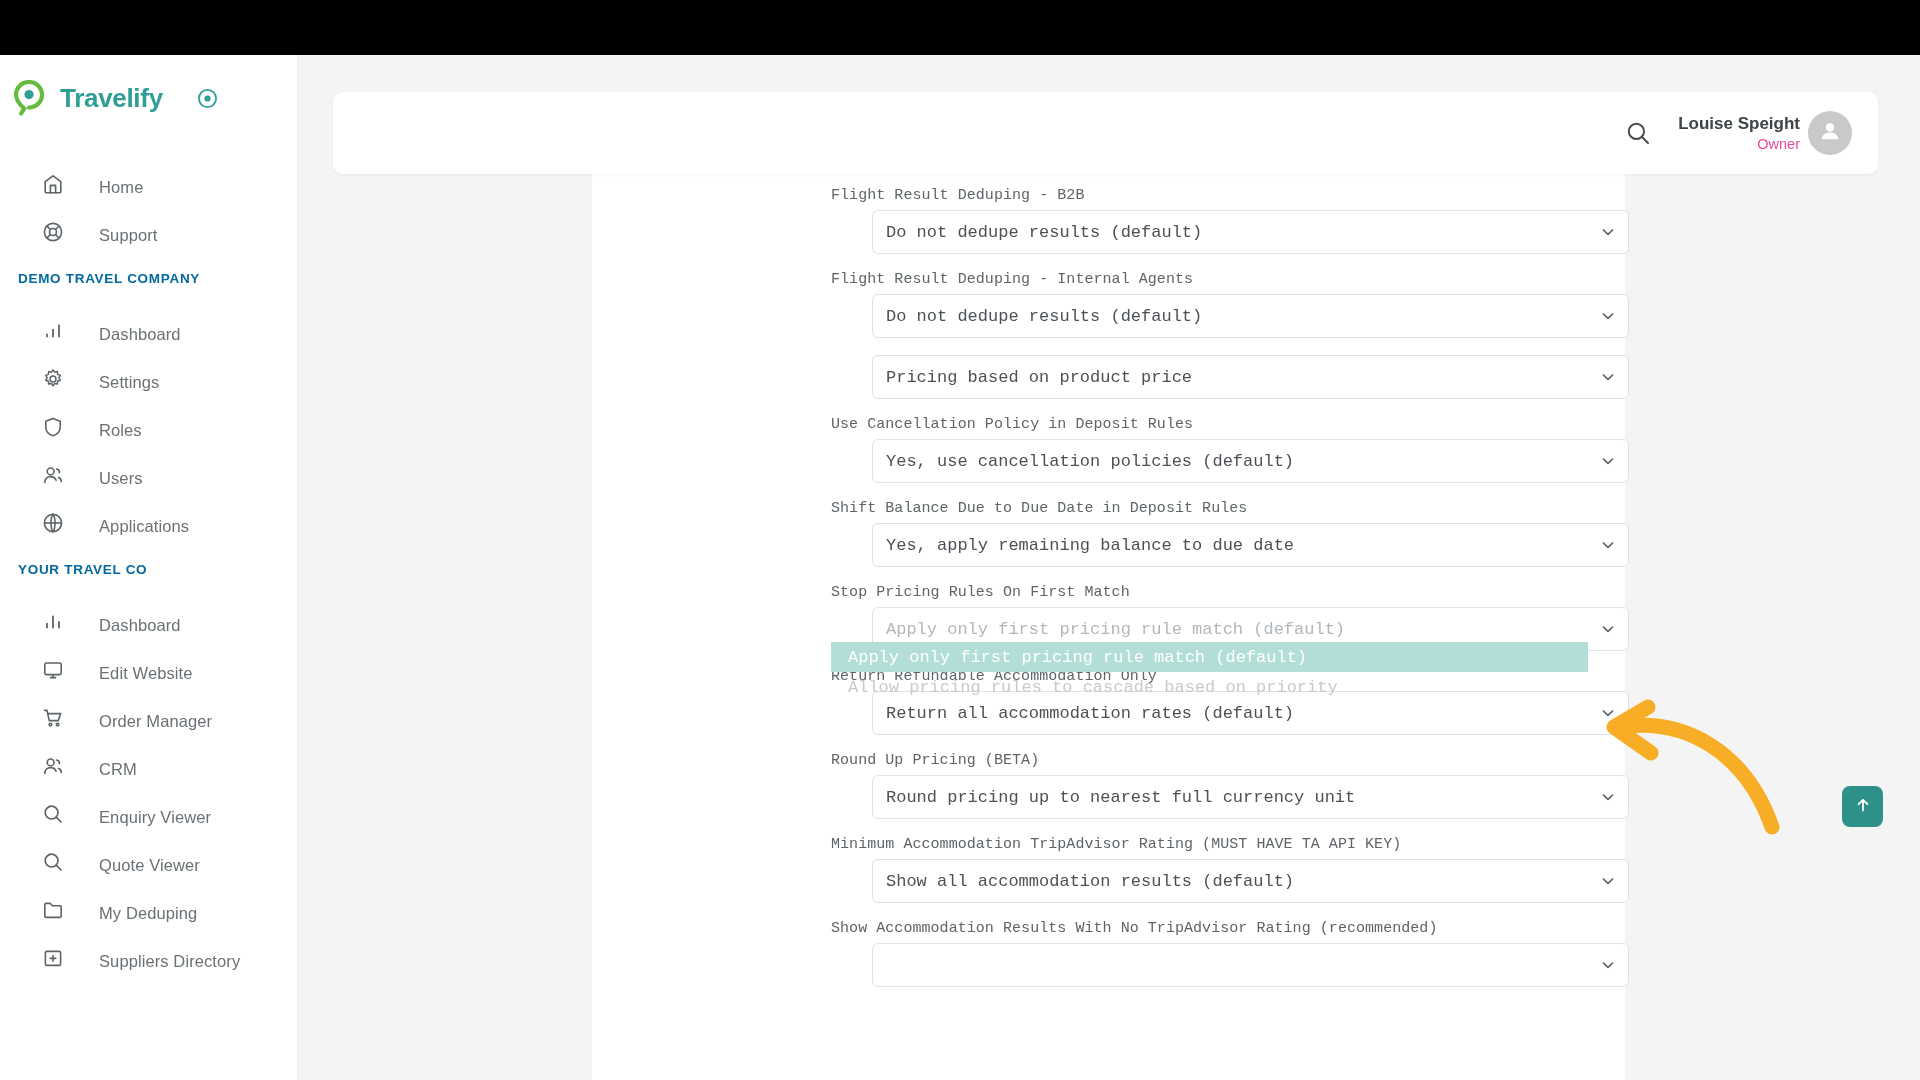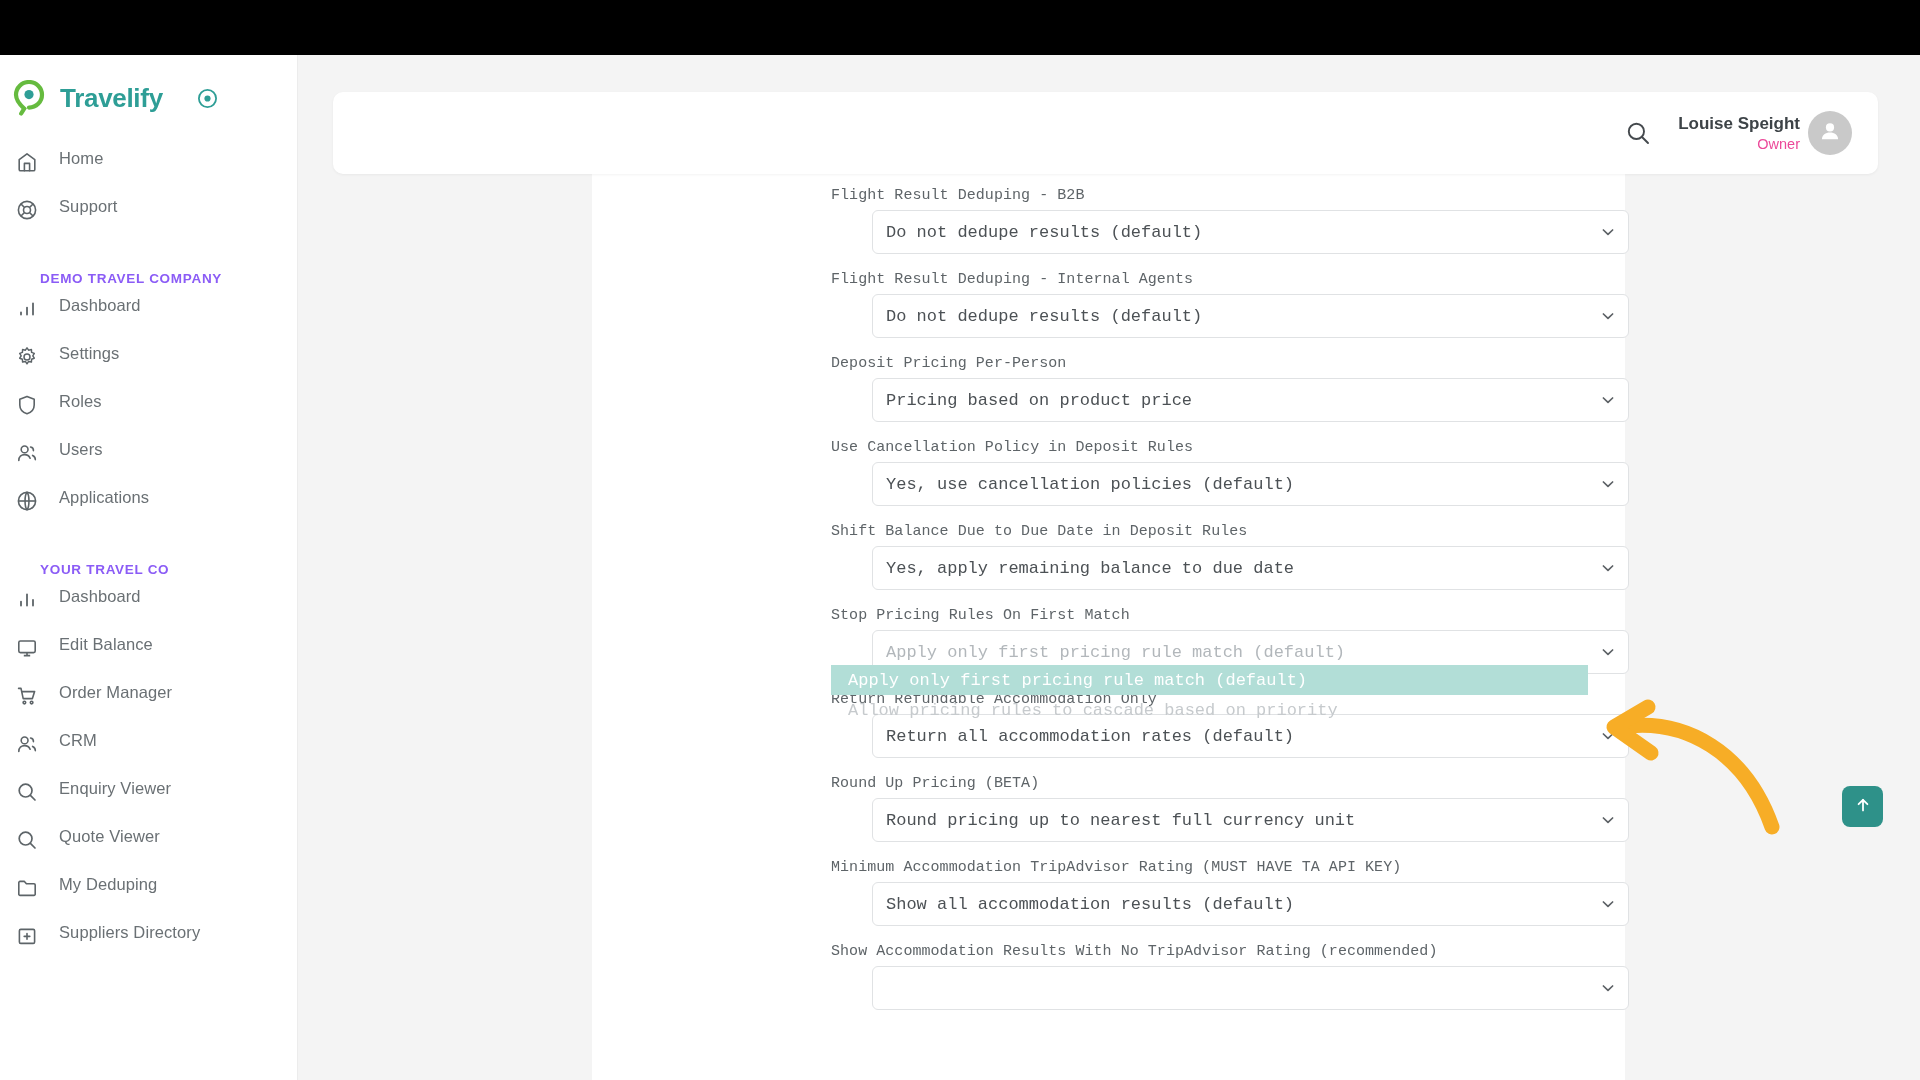--- a/index.html
+++ b/index.html
@@ -28,36 +28,37 @@
     z-index: 30;
   }
   .brand { display: flex; align-items: center; height: 86px; padding-left: 12px; }
   .brand-logo { width: 34px; height: 36px; position: relative; flex: 0 0 auto; }
   .brand-name {
     font-size: 26px; font-weight: 700; color: #2e9e96;
     letter-spacing: -0.3px; margin-left: 14px;
   }
   .brand-target { margin-left: 34px; display: flex; align-items: center; }
   .nav-item {
-    display: flex; align-items: flex-start;
-    height: 48px; padding-left: 14px;
+    display: flex; align-items: flex-end;
+    height: 48px; padding-left: 40px;
     cursor: pointer;
+    gap: 14px;
   }
   .nav-icon {
     width: 26px; height: 26px; flex: 0 0 auto;
     display: flex; align-items: center; justify-content: center;
     color: #5d6468;
   }
   .nav-label {
     margin-left: 19px; font-size: 16.5px; color: #6a7074;
     letter-spacing: 0.1px; white-space: nowrap;
   }
   .nav-section {
-    font-size: 13.5px; font-weight: 700; color: #8b5cf6;
-    letter-spacing: 0.7px; padding-left: 40px;
+    font-size: 13.5px; font-weight: 700; color: #0369a1;
+    letter-spacing: 0.7px; padding-left: 18px;
     margin-top: 26px; margin-bottom: 10px;
   }
   .nav-spacer-sm { height: 8px; }
 
   
   .header-card {
     position: absolute; left: 333px; top: 37px;
     width: 1545px; height: 82px;
     background: #fff; border-radius: 10px;
     box-shadow: 0 1px 3px rgba(0,0,0,0.05);
@@ -262,21 +263,21 @@
         <span class="nav-label">Dashboard</span>
       </div>
 
       <div class="nav-item">
         <span class="nav-icon">
           <svg width="22" height="22" viewBox="0 0 22 22" fill="none" stroke="#5d6468" stroke-width="1.6" stroke-linejoin="round">
             <rect x="2.8" y="4" width="16.4" height="11.6" rx="1.6"></rect>
             <path d="M11 15.6 V18.6 M7.8 18.6 H14.2"></path>
           </svg>
         </span>
-        <span class="nav-label">Edit Balance</span>
+        <span class="nav-label">Edit Website</span>
       </div>
 
       <div class="nav-item">
         <span class="nav-icon">
           <svg width="22" height="22" viewBox="0 0 22 22" fill="none" stroke="#5d6468" stroke-width="1.6" stroke-linecap="round" stroke-linejoin="round">
             <path d="M2.6 3.4 H5 L7.2 13.6 H16.4 L18.6 6.6 H6"></path>
             <circle cx="8.4" cy="17.6" r="1.3"></circle>
             <circle cx="15.6" cy="17.6" r="1.3"></circle>
           </svg>
         </span>
@@ -388,21 +389,20 @@
             <span>Do not dedupe results (default)</span>
             <span class="chev">
               <svg width="16" height="16" viewBox="0 0 16 16" fill="none" stroke="#5c6165" stroke-width="1.7" stroke-linecap="round" stroke-linejoin="round">
                   <path d="M3.4 6 L8 10.4 L12.6 6"></path>
                 </svg>
             </span>
           </div>
         </div>
 
         <div class="field">
-          <div class="field-label">Deposit Pricing Per-Person</div>
           <div class="select-box">
             <span>Pricing based on product price</span>
             <span class="chev">
               <svg width="16" height="16" viewBox="0 0 16 16" fill="none" stroke="#5c6165" stroke-width="1.7" stroke-linecap="round" stroke-linejoin="round">
                   <path d="M3.4 6 L8 10.4 L12.6 6"></path>
                 </svg>
             </span>
           </div>
         </div>
 

